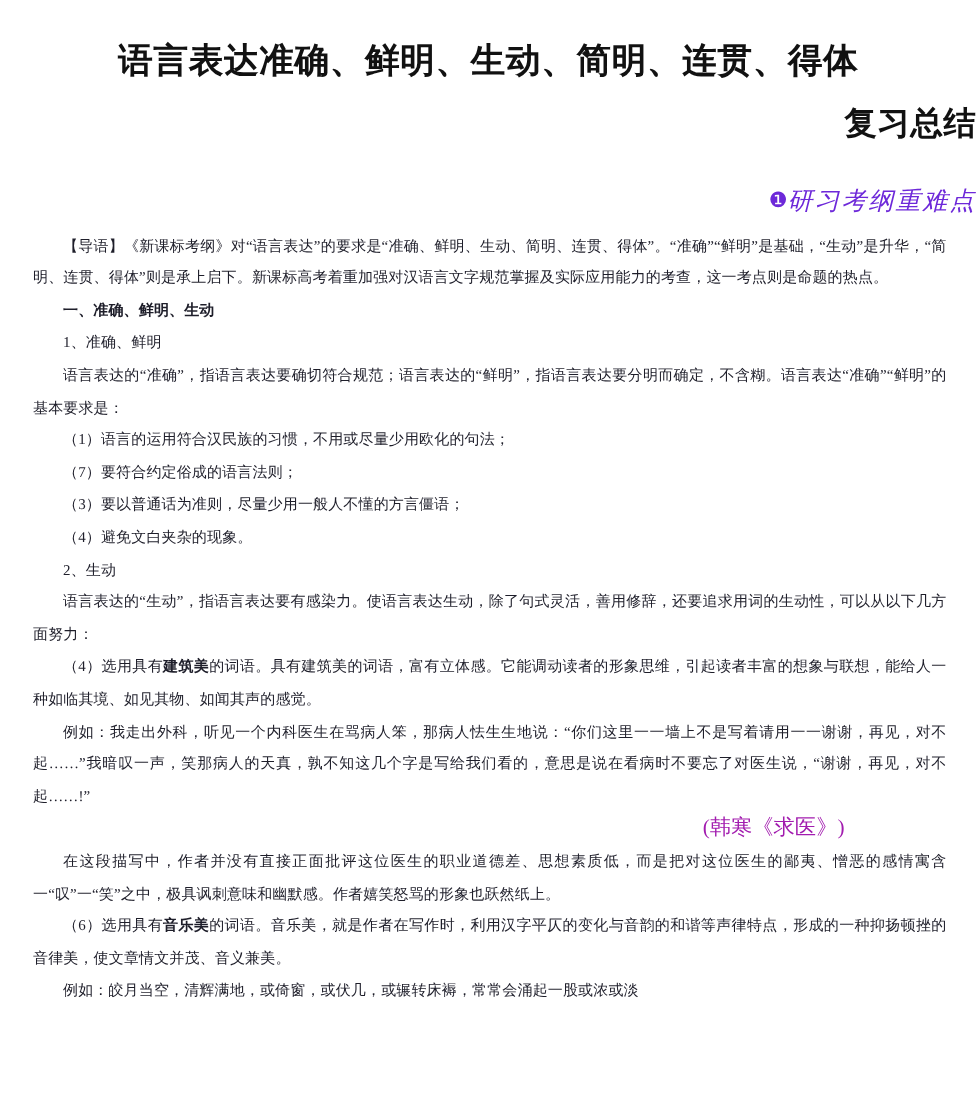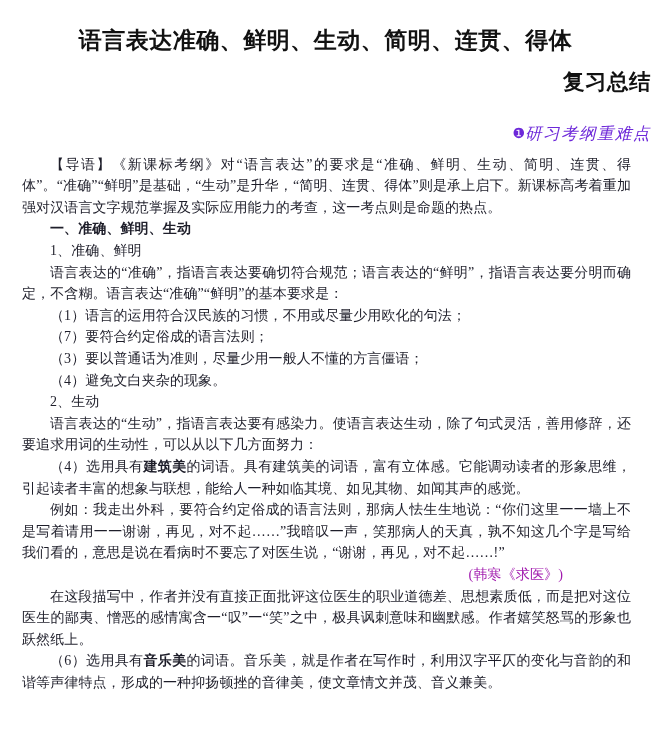--- a/index.html
+++ b/index.html
@@ -53,21 +53,21 @@
     font-style: normal;
     letter-spacing: 0;
     font-size: 14px;
     vertical-align: 1px;
   }
   .body-block {
     margin: 9px 20px 0 22px;
   }
   p.para {
     margin: 0;
-    font-size: 14px;
+    font-size: 10px;
     line-height: 21.6px;
     text-align: justify;
     text-justify: inter-ideograph;
     color: #1e1e2a;
     letter-spacing: 0.1px;
   }
   p.indent { text-indent: 2em; }
   p.indent-lite { text-indent: 2em; }
   p.attribution {
     margin: 0;
@@ -109,23 +109,24 @@
     <p class="para indent-lite">（7）要符合约定俗成的语言法则；</p>
     <p class="para indent-lite">（3）要以普通话为准则，尽量少用一般人不懂的方言僵语；</p>
     <p class="para indent-lite">（4）避免文白夹杂的现象。</p>
 
     <p class="para indent-lite">2、生动</p>
 
     <p class="para indent">语言表达的“生动”，指语言表达要有感染力。使语言表达生动，除了句式灵活，善用修辞，还要追求用词的生动性，可以从以下几方面努力：</p>
 
     <p class="para indent"><span>（4）选用具有</span><span class="b">建筑美</span><span>的词语。具有建筑美的词语，富有立体感。它能调动读者的形象思维，引起读者丰富的想象与联想，能给人一种如临其境、如见其物、如闻其声的感觉。</span></p>
 
-    <p class="para indent">例如：我走出外科，要符合约定俗成的语言法则，那病人怯生生地说：“你们这里一一墙上不是写着请用一一谢谢，再见，对不起……”我暗叹一声，笑那病人的天真，孰不知这几个字是写给我们看的，意思是说在看病时不要忘了对医生说，“谢谢，再见，对不起……!”</p>
+    <p class="para indent">例如：我走出外科，听见一个内科医生在骂病人笨，那病人怯生生地说：“你们这里一一墙上不是写着请用一一谢谢，再见，对不起……”我暗叹一声，笑那病人的天真，孰不知这几个字是写给我们看的，意思是说在看病时不要忘了对医生说，“谢谢，再见，对不起……!”</p>
 
     <p class="attribution">(韩寒《求医》)</p>
 
     <p class="para indent">在这段描写中，作者并没有直接正面批评这位医生的职业道德差、思想素质低，而是把对这位医生的鄙夷、憎恶的感情寓含一“叹”一“笑”之中，极具讽刺意味和幽默感。作者嬉笑怒骂的形象也跃然纸上。</p>
 
     <p class="para indent"><span>（6）选用具有</span><span class="b">音乐美</span><span>的词语。音乐美，就是作者在写作时，利用汉字平仄的变化与音韵的和谐等声律特点，形成的一种抑扬顿挫的音律美，使文章情文并茂、音义兼美。</span></p>
 
+    <p class="para indent clip-last">例如：皎月当空，清辉满地，或倚窗，或伏几，或辗转床褥，常常会涌起一股或浓或淡</p>
 
   </div>
 </div>
 
 </body></html>

